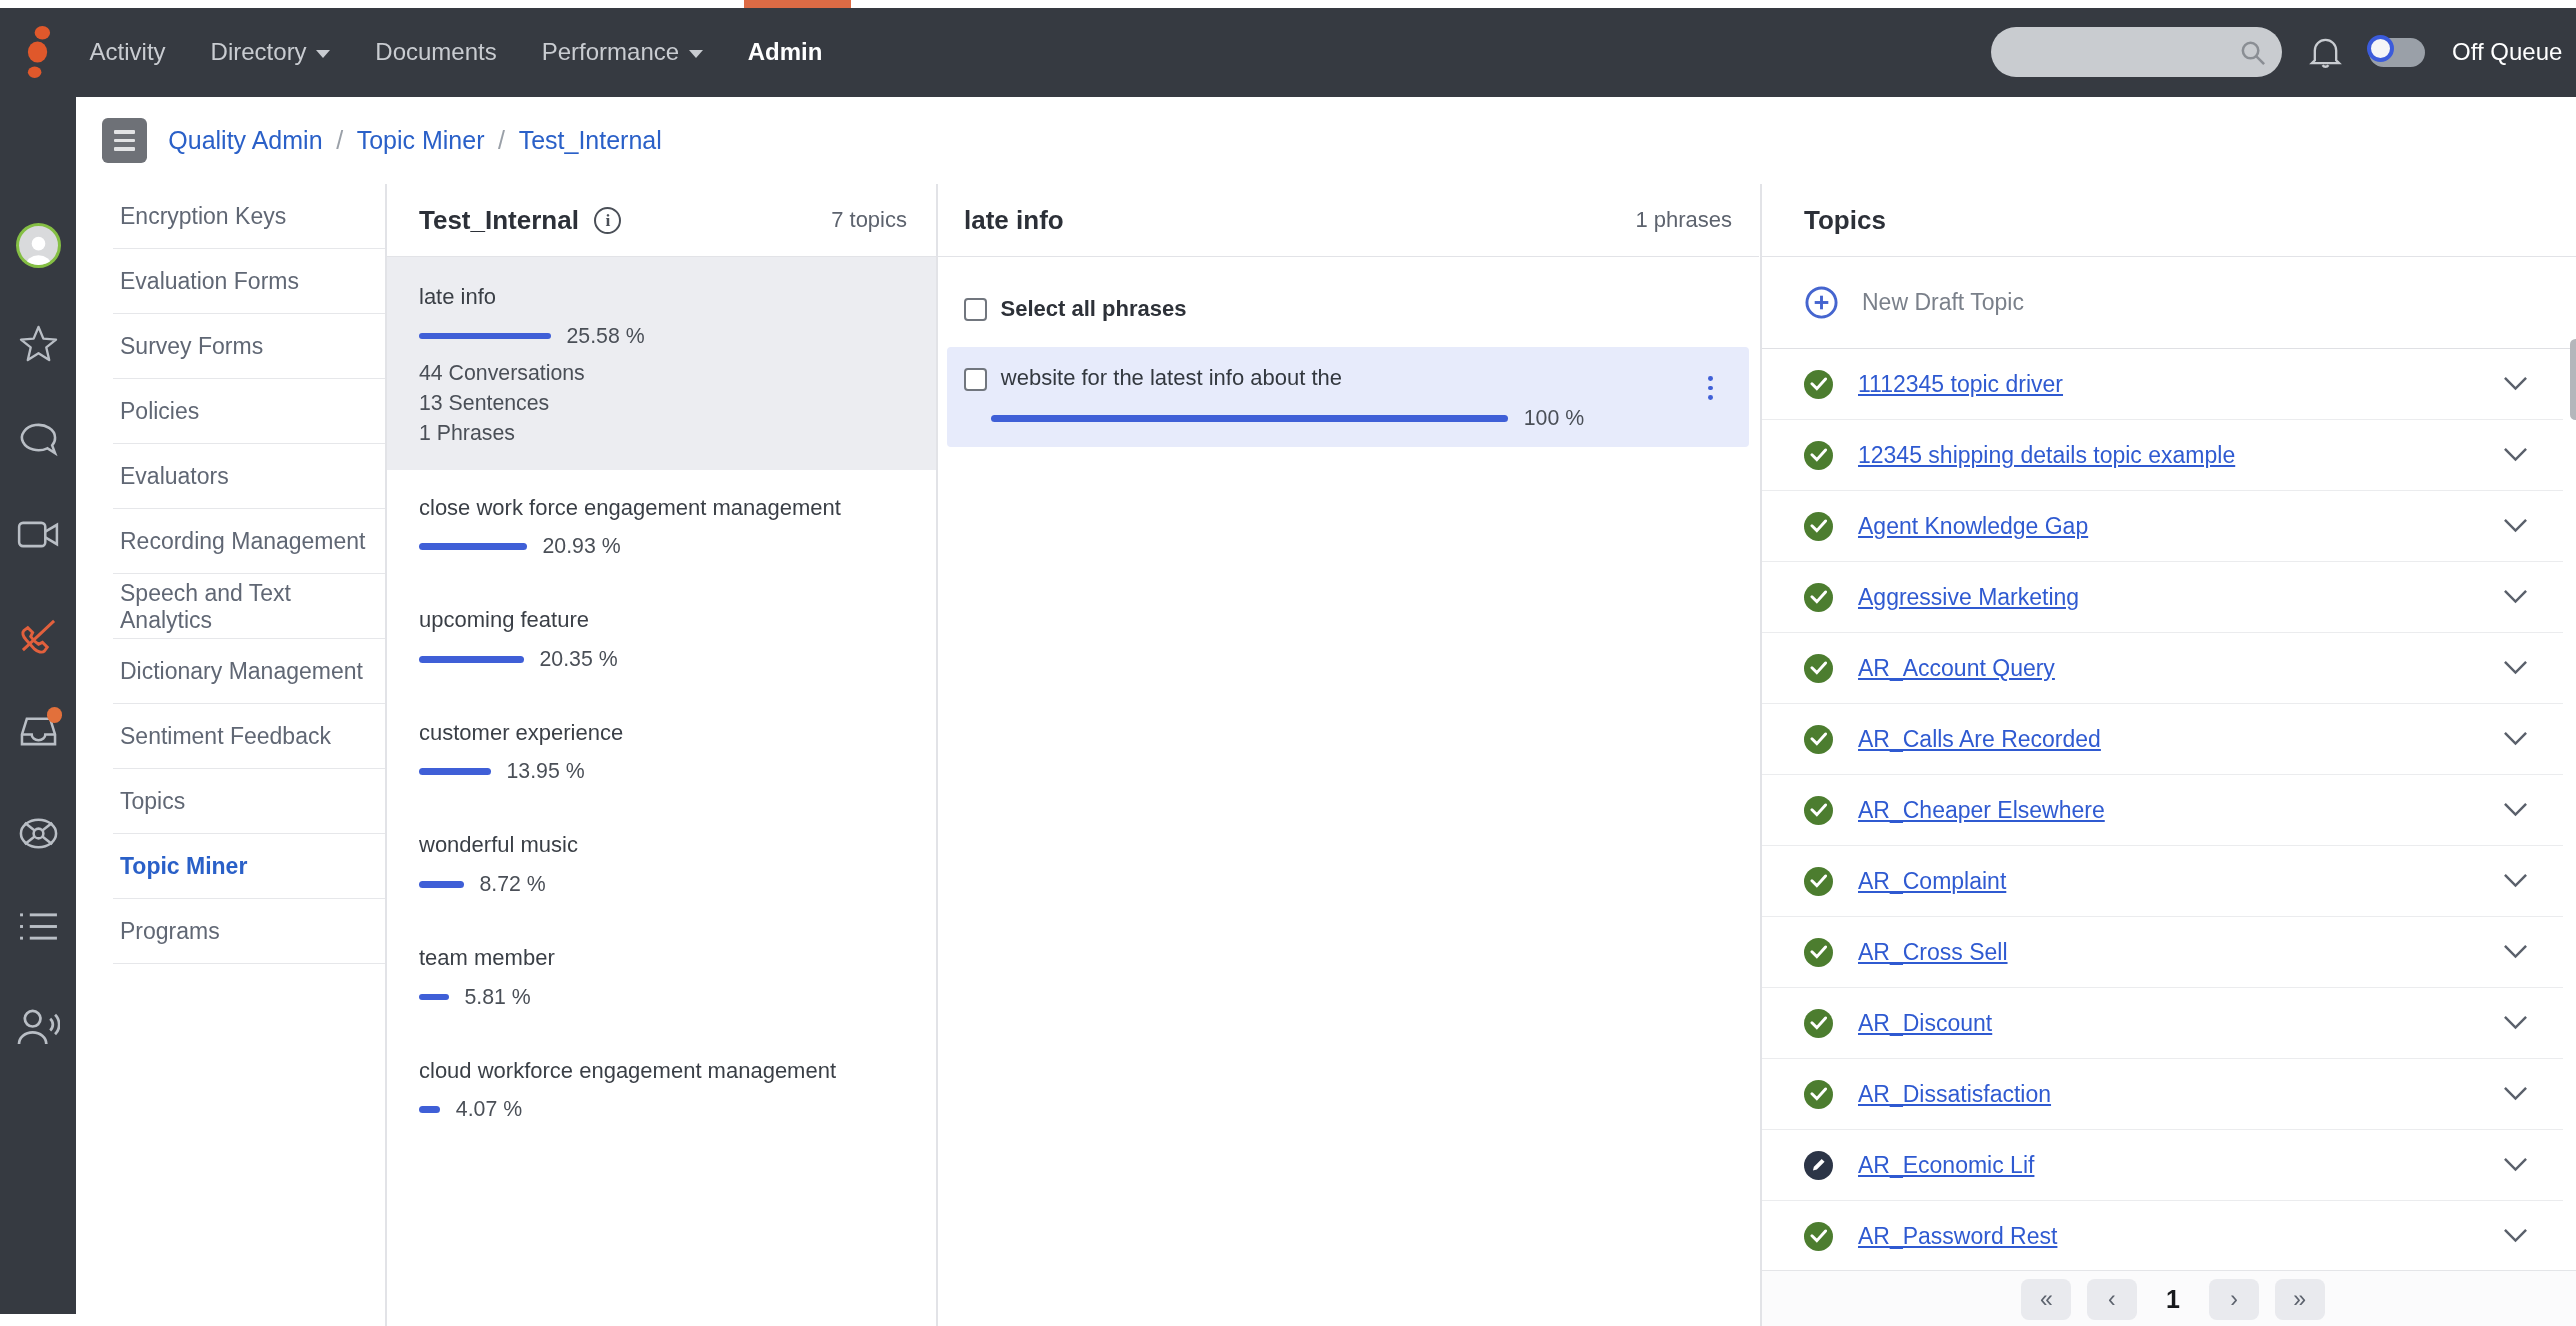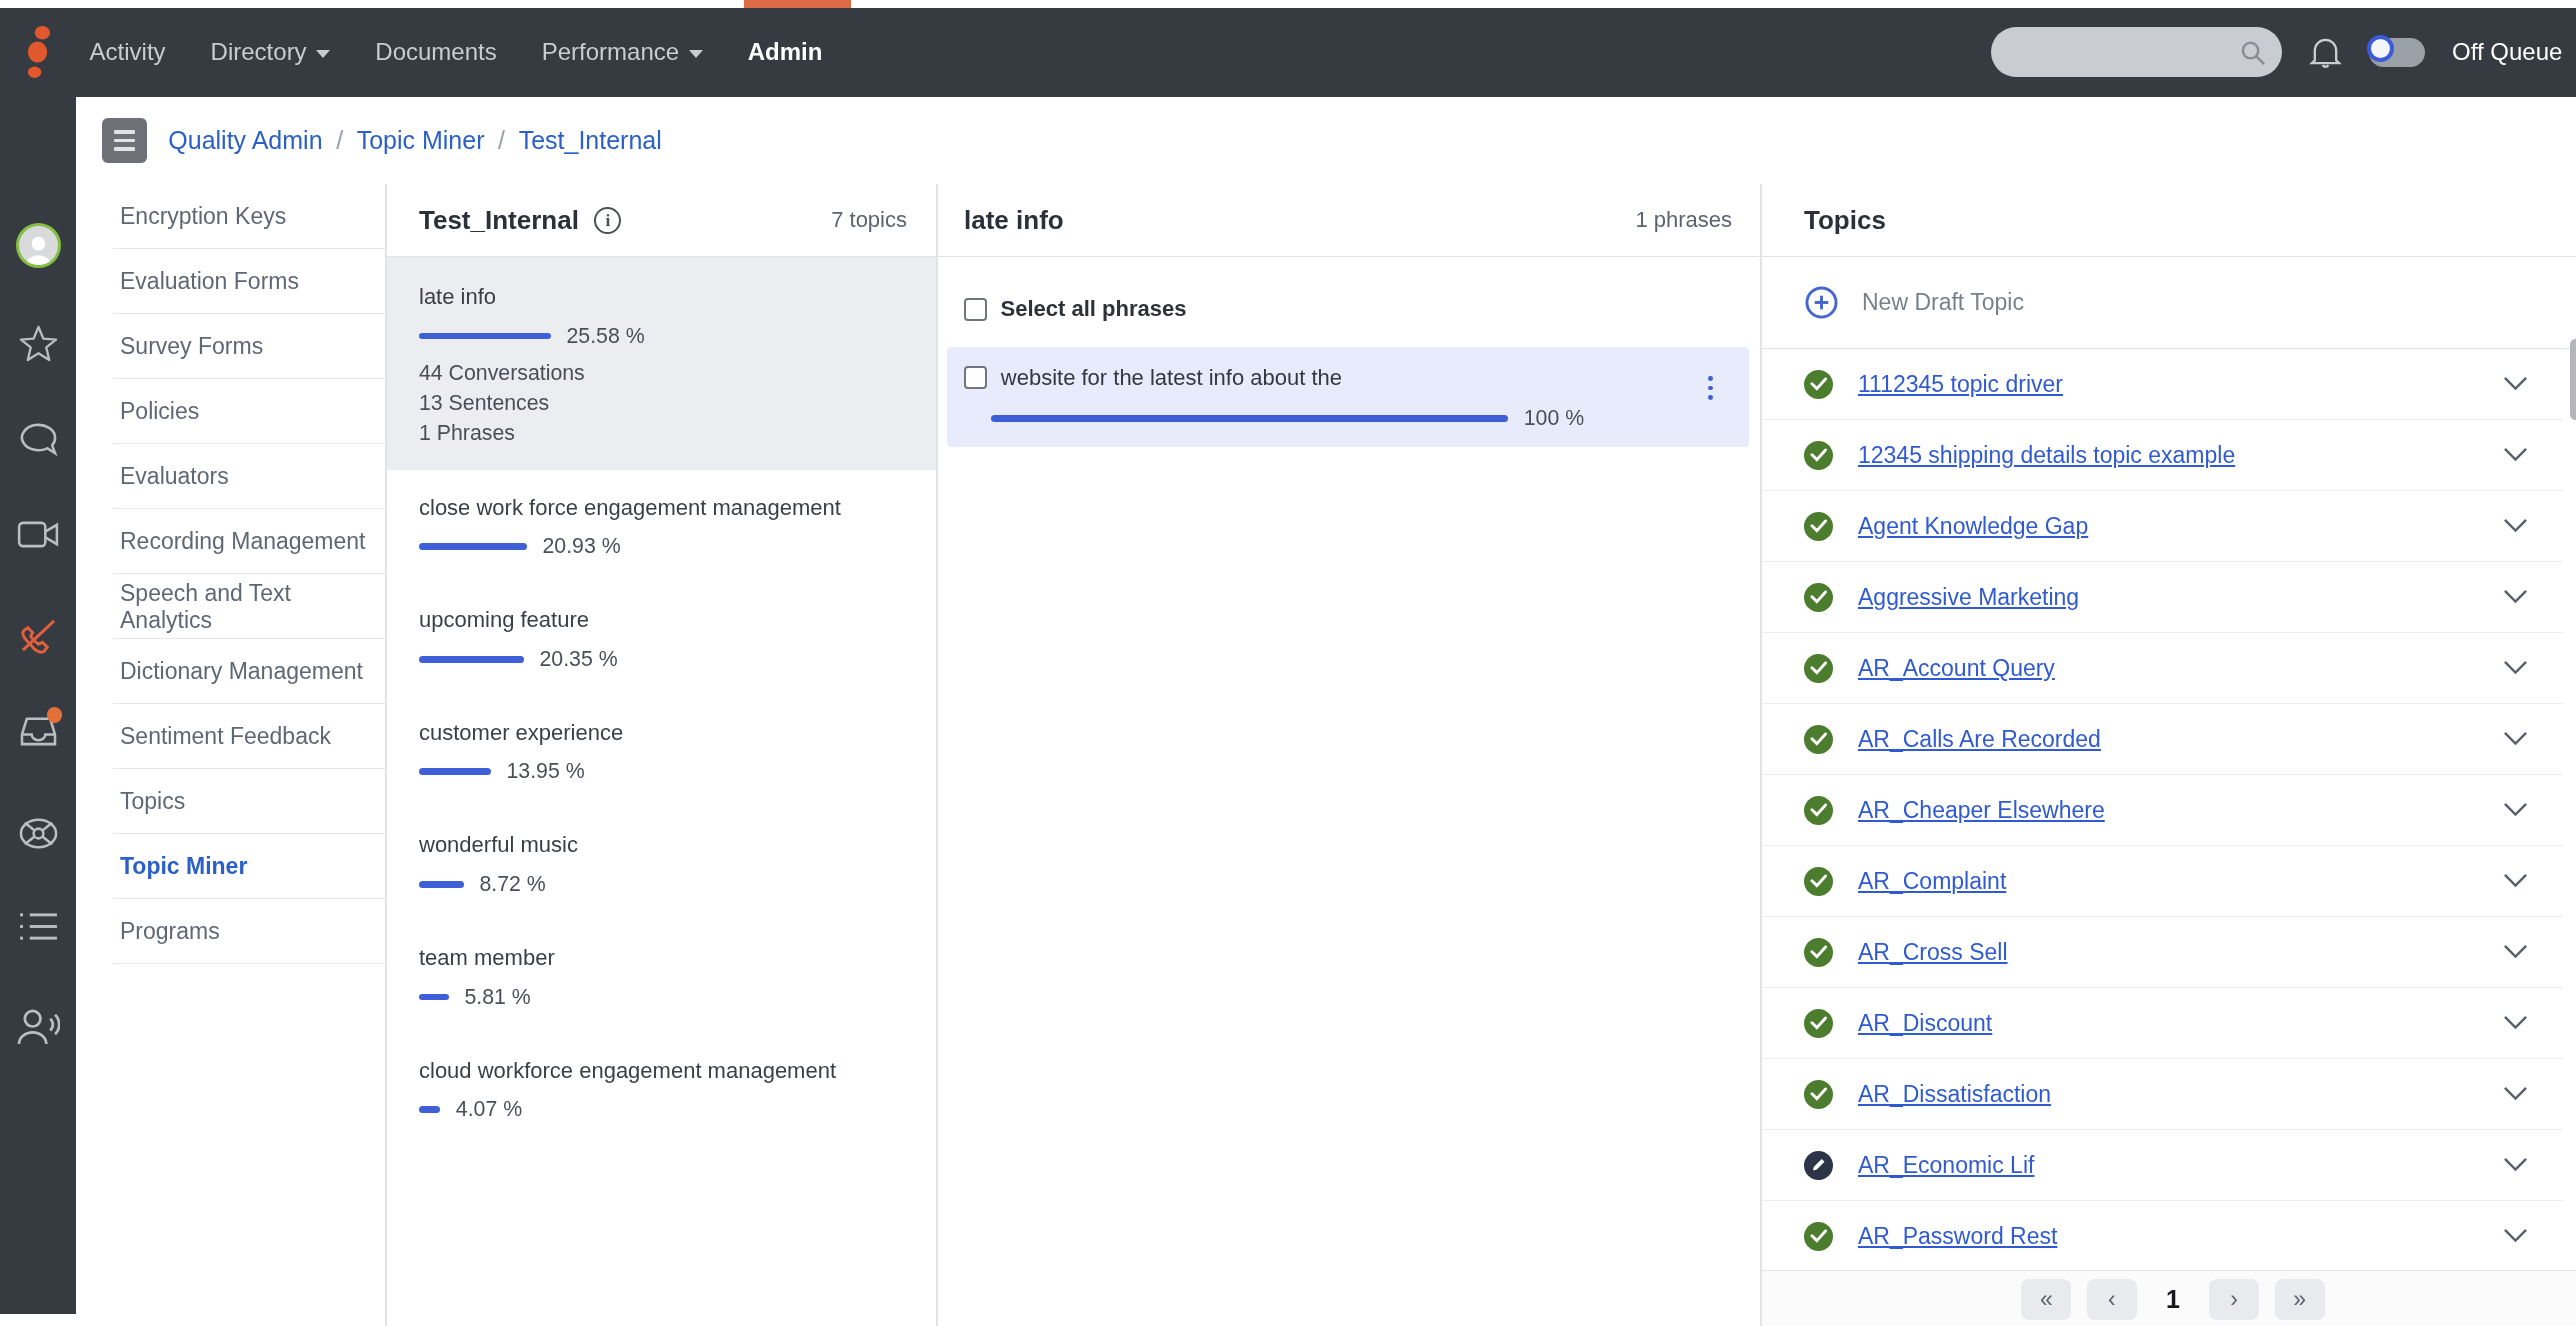--- a/index.html
+++ b/index.html
@@ -83,21 +83,21 @@
   
   .panel-phrases { position:absolute; left:853px; top:0; width:822px; height:100%; }
   .panel-phrases .panel-header { padding:0 27px; }
   .selectall-row { display:flex; align-items:center; gap:13.6px; margin:39px 0 16px 27px; }
   .checkbox { width:23px; height:23px; border:2.9px solid #71767e; border-radius:3.9px; background:#ffffff;
               flex:0 0 auto; cursor:pointer; }
   .selectall-label { font-size:22px; font-weight:bold; color:#2d3138; }
   .phrase-card { margin:25px 9.7px 0 9.7px; background:#e7ebfb; border-radius:3.9px; padding:17.5px 19.4px 15.5px 17.5px;
                  display:flex; align-items:flex-start; }
   .phrase-main { flex:1; }
-  .phrase-toprow { display:flex; align-items:center; gap:13.6px; }
+  .phrase-toprow { display:flex; align-items:flex-end; gap:13.6px; }
   .phrase-text { font-size:22px; color:#33383f; }
   .phrase-barrow { display:flex; align-items:center; margin:15.5px 0 0 27px; }
   .kebab { width:39px; display:flex; flex-direction:column; align-items:center; gap:4.8px; padding-top:11.6px; cursor:pointer; }
   .kebab i { width:4.8px; height:4.8px; border-radius:50%; background:#3f5fd7; }
 
   
   .panel-topics { position:absolute; left:1678px; top:0; width:822px; height:100%; }
   .panel-topics .panel-header { padding:0 39px 0 42px; }
   .newdraft-row { height:92px; display:flex; align-items:center; gap:23px; padding-left:42px;
                   border-bottom:1px solid #dfe0e4; cursor:pointer; }

